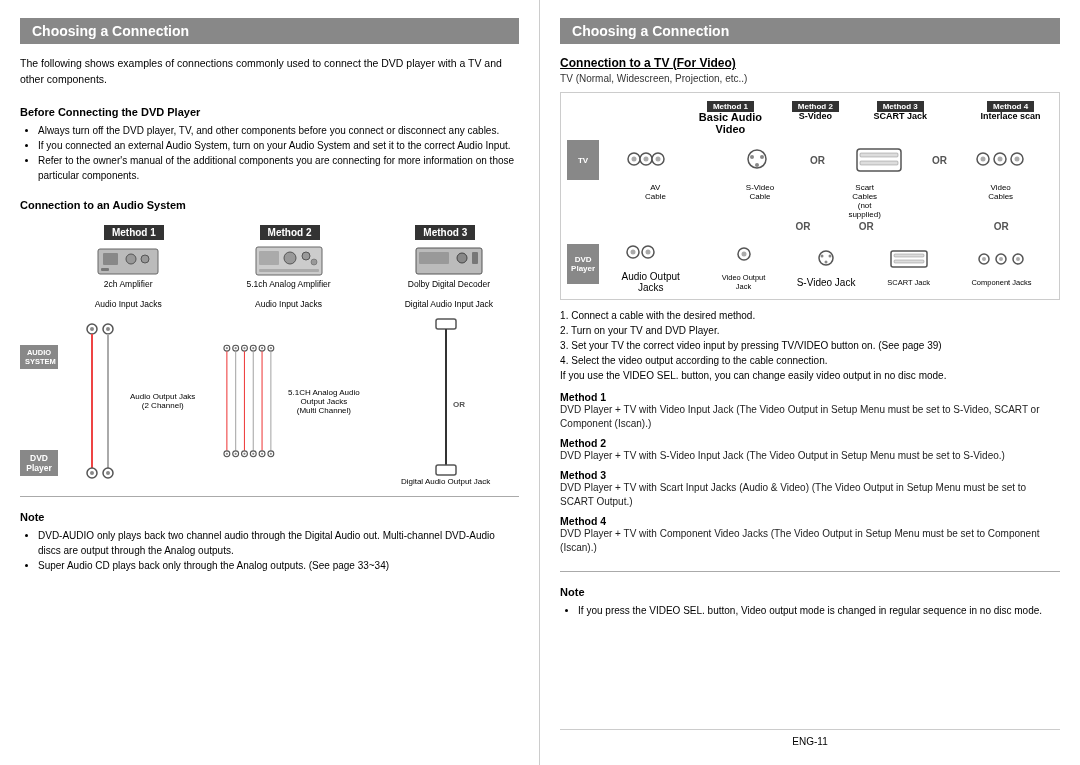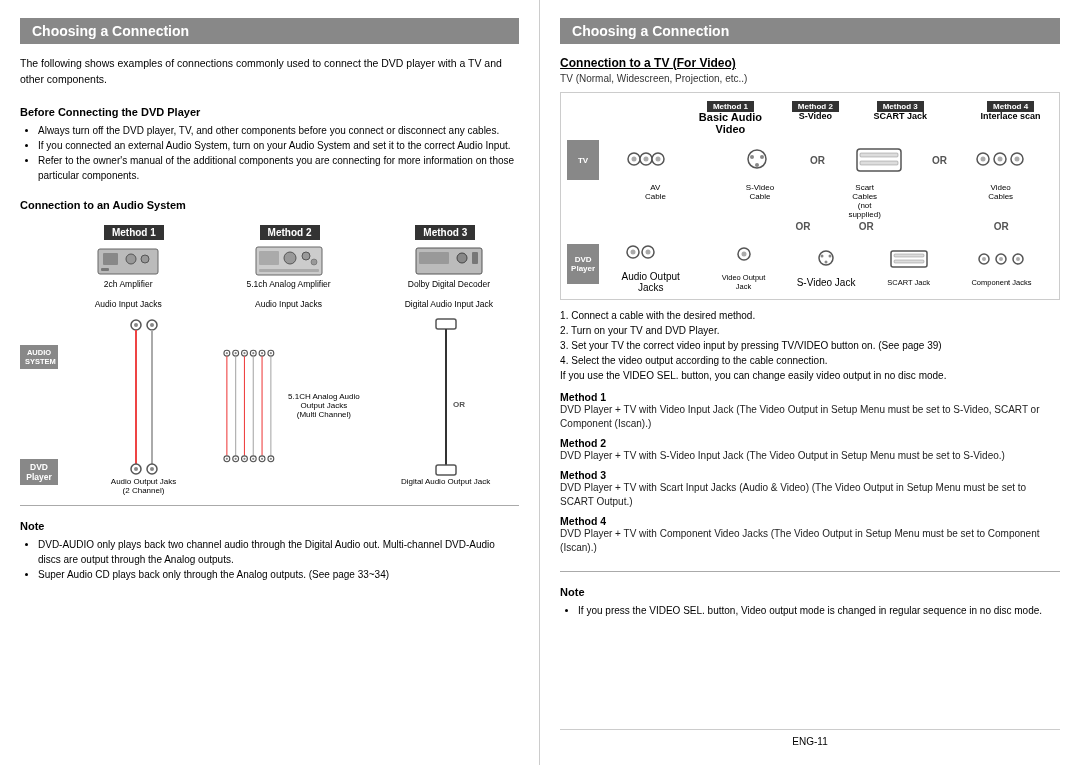--- a/index.html
+++ b/index.html
@@ -234,21 +234,21 @@
 
         <div class="left-labels">
           <div class="side-label-box" style="white-space:pre-line; font-size:7.5px;">AUDIO
 SYSTEM</div>
           <div class="side-label-box" style="white-space:pre-line;">DVD
 Player</div>
         </div>
 
         <div style="display:flex; flex:1; gap:4px;">
 
-          <div style="flex:1; display:flex; flex-direction:column; align-items:center;">
+          <div style="flex:1; display:flex; flex-direction:row; align-items:center;">
             <svg width="60" height="160" viewBox="0 0 60 160">
 
               <circle cx="22" cy="8" r="5" fill="#fff" stroke="#555" stroke-width="1.5"></circle>
               <circle cx="22" cy="8" r="2" fill="#888"></circle>
               <circle cx="38" cy="8" r="5" fill="#fff" stroke="#555" stroke-width="1.5"></circle>
               <circle cx="38" cy="8" r="2" fill="#888"></circle>
 
               <line x1="22" y1="13" x2="22" y2="147" stroke="#e44" stroke-width="2"></line>
               <line x1="38" y1="13" x2="38" y2="147" stroke="#aaa" stroke-width="2"></line>
 

